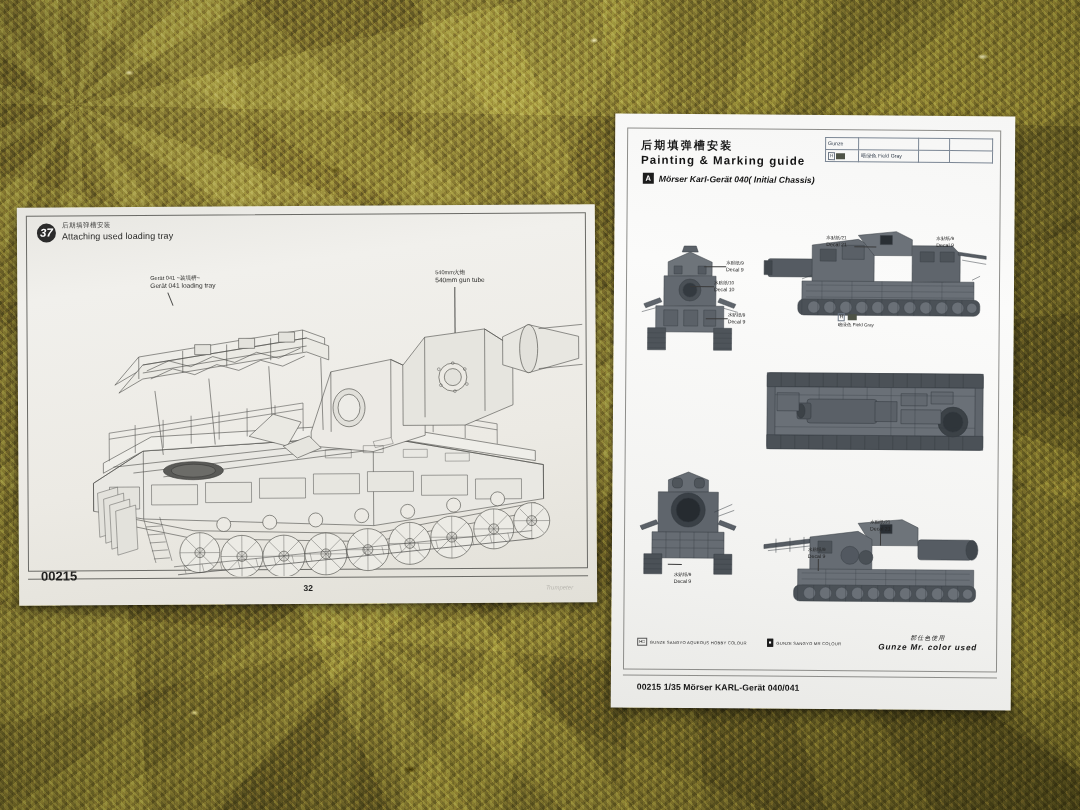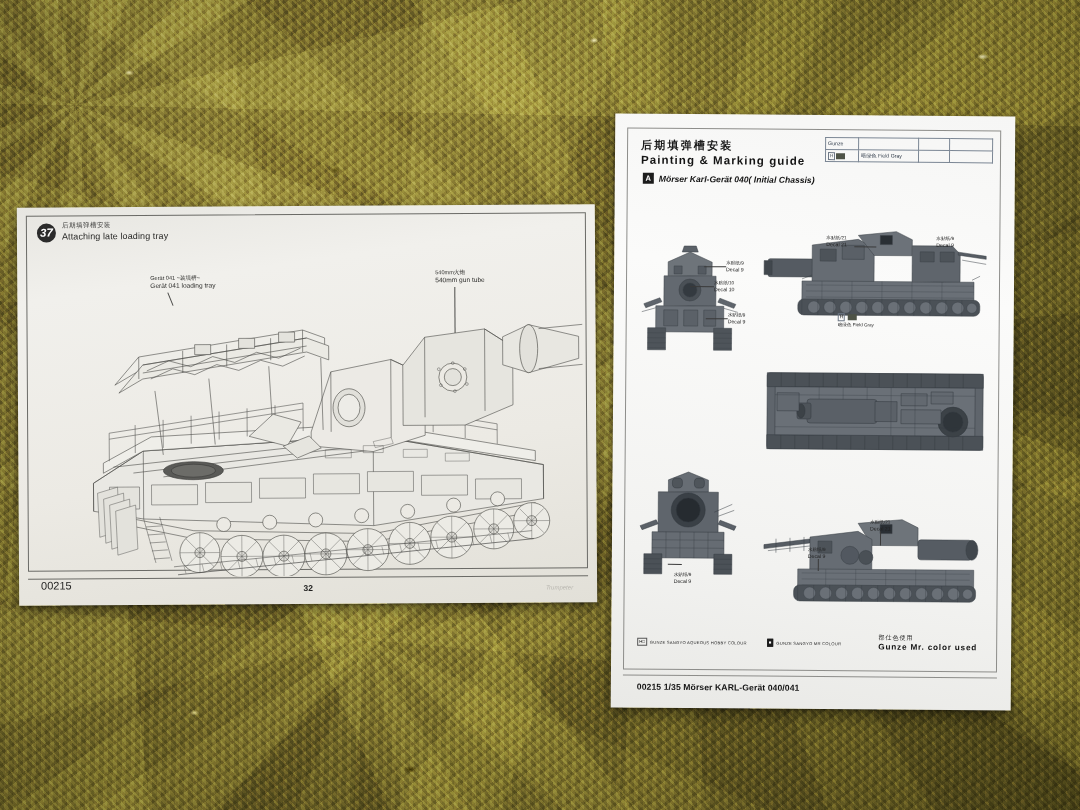--- a/index.html
+++ b/index.html
@@ -69,21 +69,21 @@
   }
   .step-cn{position:absolute;left:45px;top:14px;font-size:6.6px;color:#3a3a38;letter-spacing:.4px;}
   .step-en{position:absolute;left:45px;top:24px;font-size:9px;color:#2a2a28;letter-spacing:.1px;}
 
   .callout{position:absolute;color:#2e2e2c;}
   .callout .cn{font-size:5.6px;display:block;line-height:1.25;white-space:nowrap;}
   .callout .en{font-size:6.6px;display:block;line-height:1.25;white-space:nowrap;}
   .lead{position:absolute;background:#4a4a48;}
 
   .footrule{position:absolute;left:9px;right:9px;bottom:26px;height:1px;background:#6a6a66;}
-  .foot-left{position:absolute;left:22px;bottom:14px;font-size:11px;font-weight:normal;color:#1f1f1e;}
+  .foot-left{position:absolute;left:22px;bottom:22px;font-size:13px;font-weight:bold;color:#1f1f1e;}
   .foot-center{position:absolute;left:0;right:0;bottom:11px;text-align:center;font-size:8.5px;font-weight:bold;color:#1f1f1e;}
   .foot-right{position:absolute;right:24px;bottom:12px;font-size:6px;color:#b9b7b0;font-style:italic;}
 
   
   #sheet-right{
     left:613px;top:115px;width:400px;height:594px;
     transform:rotate(0.45deg);
     background:linear-gradient(188deg,#f6f6f5 0%,#fbfbfa 30%,#f2f2f0 75%,#e9e9e6 100%);
     box-shadow:0 6px 16px rgba(0,0,0,.45), 0 1px 3px rgba(0,0,0,.35);
   }
@@ -117,21 +117,21 @@
   .fg-label{position:absolute;display:flex;flex-direction:column;gap:1px;}
   .fg-label .row1{display:flex;align-items:center;gap:2px;}
   .fg-label .row2{font-size:4.6px;color:#2b2b2b;white-space:nowrap;}
 
   
   .legend{position:absolute;left:26px;bottom:62px;display:flex;align-items:center;gap:6px;}
   .legend .itm{display:flex;align-items:center;gap:3px;}
   .legend .lb{font-size:4.2px;color:#2a2a2a;letter-spacing:.2px;white-space:nowrap;}
   .legend .mk{border:1px solid #555;font-size:4.2px;padding:0 1px;line-height:6px;}
   .legend .mk.solid{background:#1c1c1c;color:#fff;border-color:#1c1c1c;}
-  .gunze-used{position:absolute;right:34px;bottom:58px;}
+  .gunze-used{position:absolute;right:34px;bottom:58px;text-align:center;font-style:italic;}
   .gunze-used .cn{font-size:6px;color:#1e1e1e;display:block;letter-spacing:1px;}
   .gunze-used .en{font-size:8.2px;color:#111;display:block;font-weight:bold;letter-spacing:.8px;}
   .r-footrule{position:absolute;left:12px;right:14px;bottom:32px;height:1px;background:#8d8d8a;}
   .r-foot{position:absolute;left:26px;bottom:16px;font-size:8.6px;font-weight:bold;color:#131313;letter-spacing:.1px;}
 
   
   .art{position:absolute;}
   .art svg{display:block;width:100%;height:100%;}
 </style>
 </head>
@@ -140,21 +140,21 @@
 <div id="carpet"></div>
 <div id="carpet-grain"></div>
 <div id="carpet-vig"></div>
 
 <div class="sheet" id="sheet-left">
   <div class="inner">
     <div class="frame"></div>
 
     <div class="step-badge">37</div>
     <div class="step-cn">后期填弹槽安装</div>
-    <div class="step-en">Attaching late loading tray</div>
+    <div class="step-en">Attaching used loading tray</div>
 
     <div class="callout" style="left:133px;top:68px;">
       <span class="cn">Gerät 041  ~装填槽~</span>
       <span class="en">Gerät 041 loading tray</span>
     </div>
     <div class="lead" style="left:150px;top:86px;width:1px;height:14px;transform:rotate(-22deg);transform-origin:top left;"></div>
 
     <div class="callout" style="left:418px;top:64px;">
       <span class="cn">540mm火炮</span>
       <span class="en">540mm gun tube</span>

